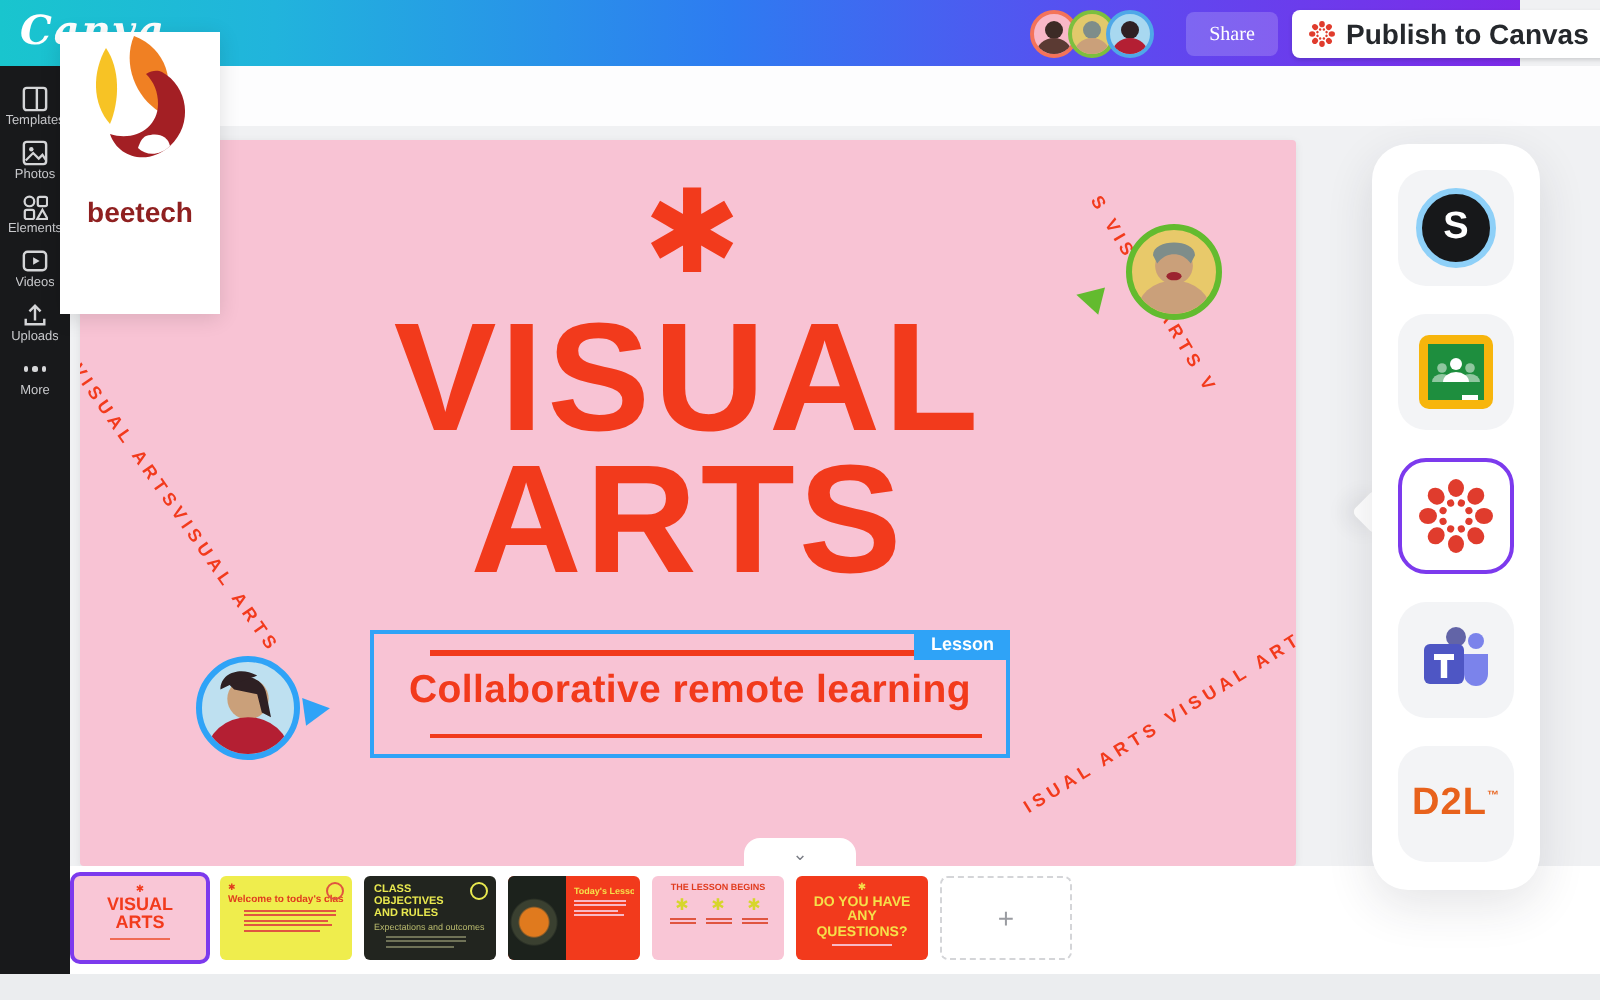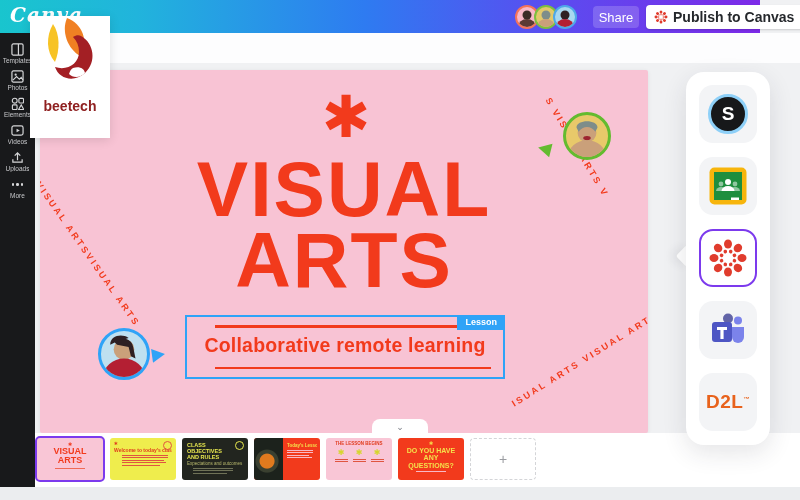--- a/index.html
+++ b/index.html
@@ -14,40 +14,40 @@
   
   .topbar { left:0; top:0; width:760px; height:33px;
     background:linear-gradient(90deg,#19c5ce 0%,#21b4dc 18%,#2e7bf1 48%,#5a4df0 72%,#7d2ae8 100%);
     z-index:30; }
   .canva-logo { left:10px; top:3px; color:#fff; font-family:"DejaVu Serif",serif;
     font-style:italic; font-weight:bold; font-size:20px; letter-spacing:1px; }
   .avatars { left:520px; top:5px; display:flex; }
   .av { width:24px; height:24px; border-radius:50%; border:2px solid; overflow:hidden; position:relative; margin-left:-5px; }
   .av svg { position:absolute; left:0; top:0; }
   .share-btn { left:593px; top:6px; width:46px; height:22px; background:rgba(255,255,255,.18);
-    border-radius:4px; color:#fff; font-size:13px; display:flex; align-items:center; justify-content:center; }
+    border-radius:4px; color:#fff; font-size:10px; display:flex; align-items:center; justify-content:center;font-family:Liberation Serif, serif; }
   .publish-btn { left:646px; top:5px; height:24px; background:#fff; border-radius:4px;
     display:flex; align-items:center; box-shadow:0 1px 2px rgba(0,0,0,.15); }
   .publish-main { display:flex; align-items:center; gap:5px; padding:0 8px 0 8px; height:100%; }
   .publish-label { font-size:14px; color:#25282c; font-weight:bold; white-space:nowrap; }
   .publish-chevron { width:24px; height:100%; border-left:1px solid #e2e3e6; display:flex;
     align-items:center; justify-content:center; font-size:9px; color:#45484d; }
 
   
   .sidebar { left:0; top:33px; width:35px; height:454px; background:#18191b; z-index:20;
     display:flex; flex-direction:column; align-items:center; padding-top:7px; }
   .side-item { width:35px; height:27px; display:flex; flex-direction:column; align-items:center;
     justify-content:center; gap:1px; }
   .side-item svg { display:block; }
   .side-label { font-size:6.5px; color:#c8c9cc; overflow:hidden; max-width:34px; white-space:nowrap; }
   .dots3 { display:flex; gap:2px; height:13px; align-items:center; }
   .dots3 i { width:2.5px; height:2.5px; border-radius:50%; background:#d5d6d8; }
 
   
-  .brand-card { left:30px; top:16px; width:80px; height:122px; background:#fff; z-index:40;
+  .brand-card { left:30px; top:16px; width:80px; height:141px; background:#fff; z-index:40;
     box-shadow:0 2px 10px rgba(0,0,0,.12); display:flex; flex-direction:column; align-items:center; }
   .brand-name { font-size:14px; font-weight:bold; color:#8f2020; margin-top:2px; }
 
   
   .subbar { left:35px; top:33px; width:765px; height:30px; background:#fdfdfe; z-index:1; }
 
   
   .page { left:40px; top:70px; width:608px; height:363px; background:#f8c3d4; border-radius:2px;
     z-index:2; box-shadow:0 1px 4px rgba(0,0,0,.08); overflow:hidden; }
   .decor-asterisk { left:278px; top:18px; width:56px; font-size:58px; color:#f23a1c; text-align:center; line-height:1; }

